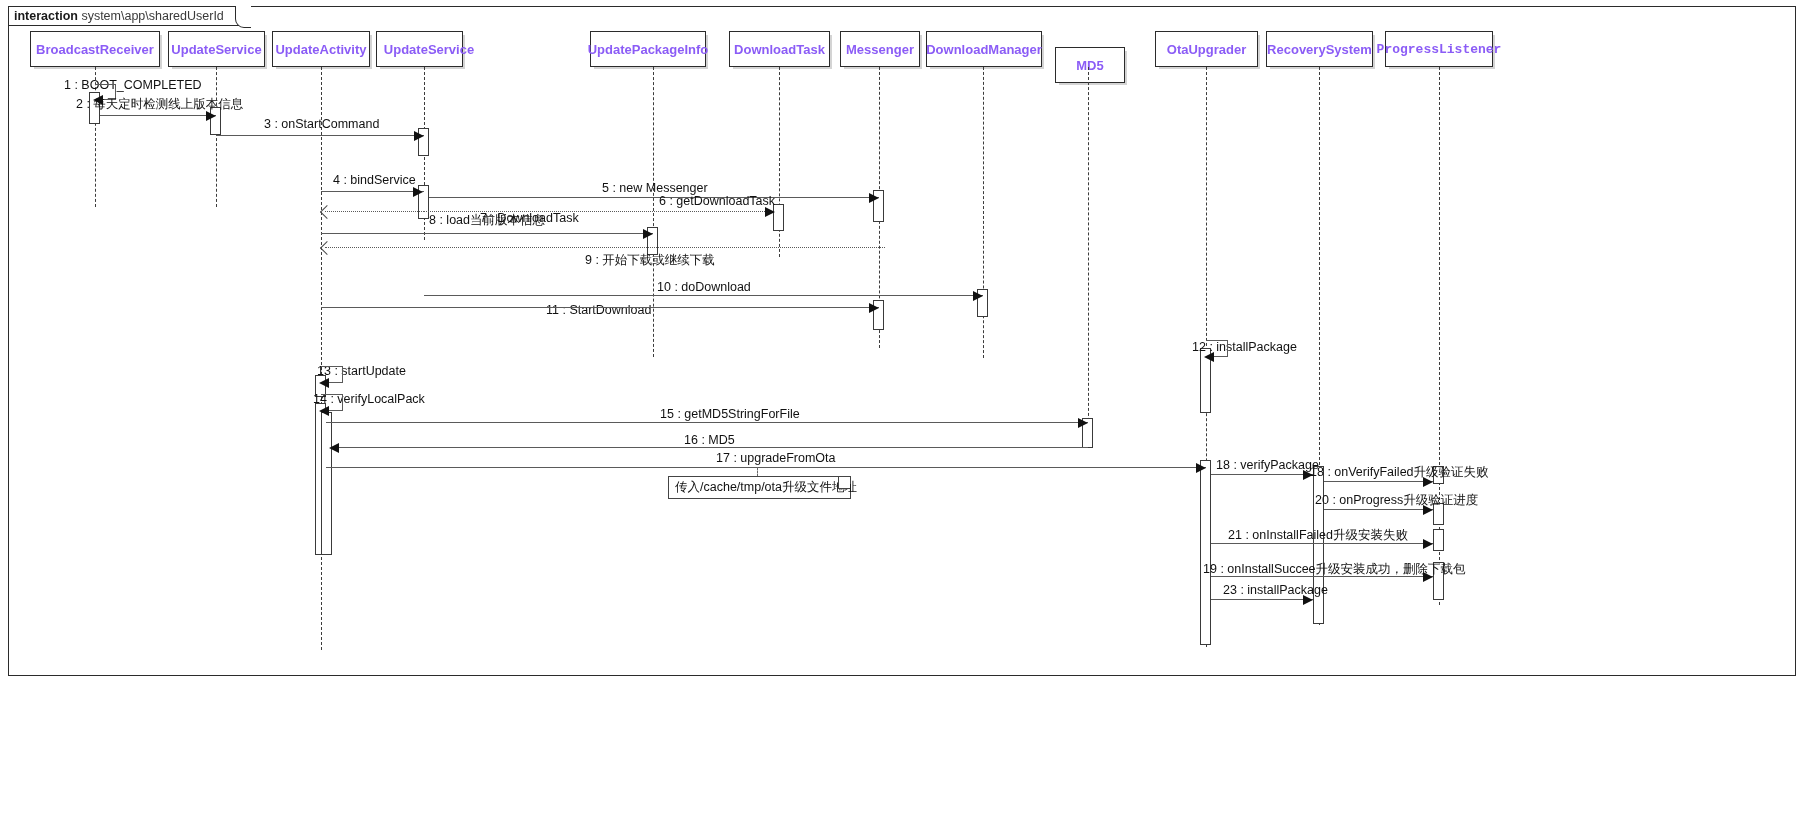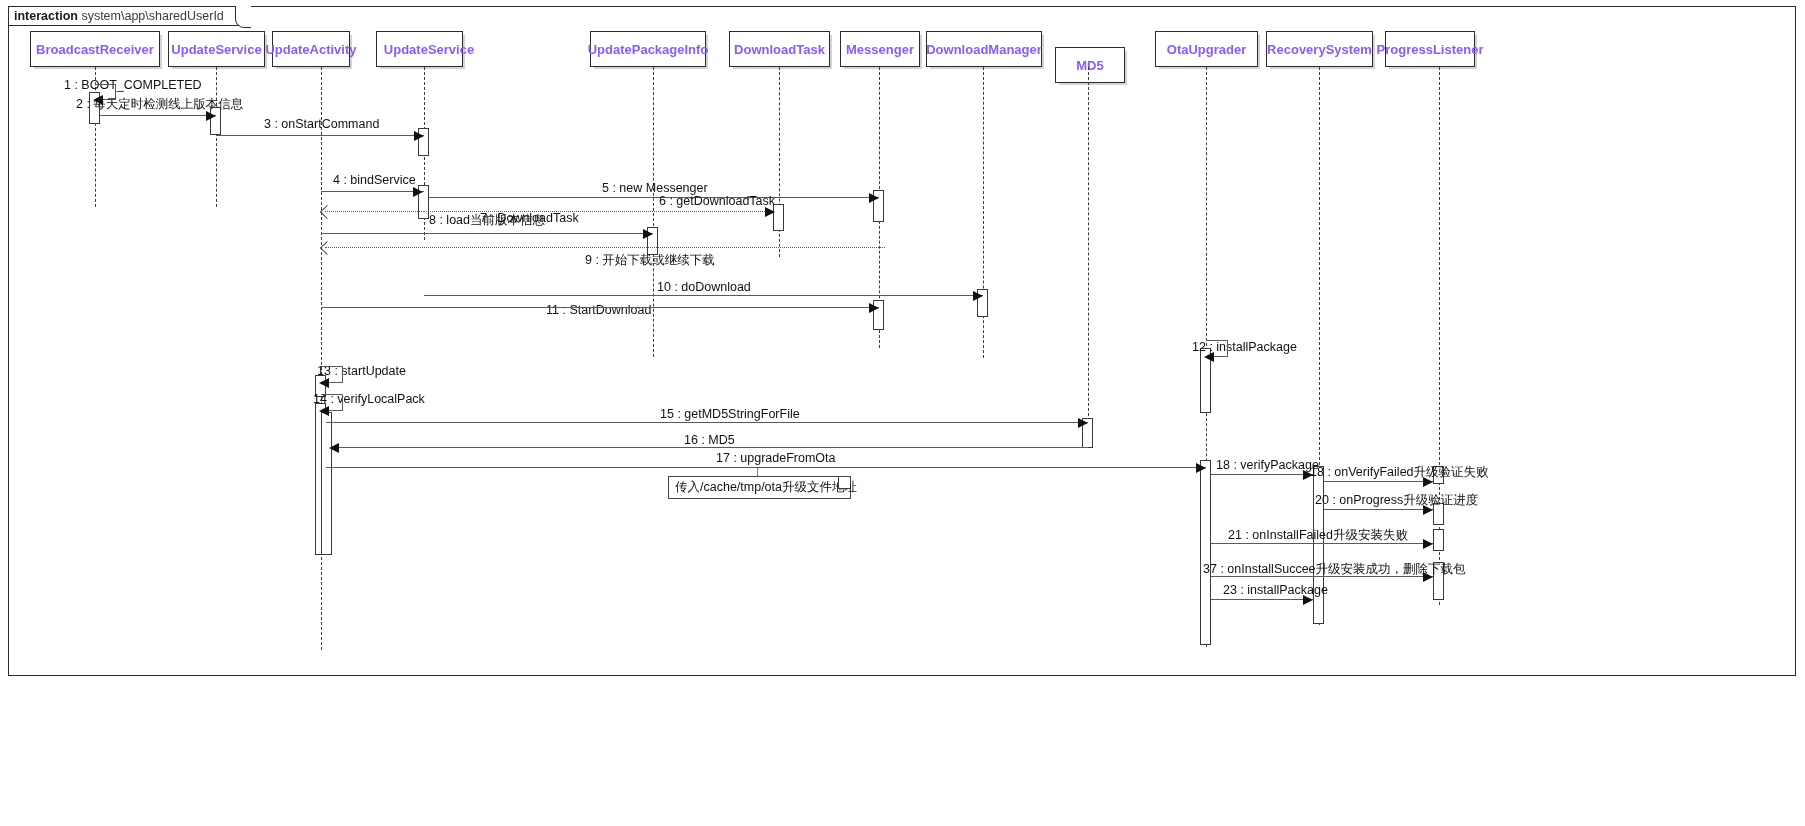--- a/index.html
+++ b/index.html
@@ -162,21 +162,21 @@
     <span class="nm">system\app\sharedUserId</span>
     <span id="frame-tab-clip"></span>
   </div>
 
   <div class="lifeline-box" style="left:30px;  top:31px; width:130px;">
       <span>BroadcastReceiver</span>
     </div>
   <div class="lifeline-box" style="left:168px; top:31px; width:97px;">
       <span>UpdateService</span>
     </div>
-  <div class="lifeline-box" style="left:272px; top:31px; width:78px;">
+  <div class="lifeline-box" style="left:272px; top:31px; width:98px;">
       <span>UpdateActivity</span>
     </div>
   <div class="lifeline-box" style="left:376px; top:31px; width:87px;padding-left:19px;">
       <span>UpdateService</span>
     </div>
   <div class="lifeline-box" style="left:590px; top:31px; width:116px;">
       <span>UpdatePackageInfo</span>
     </div>
   <div class="lifeline-box" style="left:729px; top:31px; width:101px;">
       <span>DownloadTask</span>
@@ -189,21 +189,21 @@
     </div>
   <div class="lifeline-box" style="left:1055px;top:47px; width:70px;">
       <span>MD5</span>
     </div>
   <div class="lifeline-box" style="left:1155px;top:31px; width:103px;">
       <span>OtaUpgrader</span>
     </div>
   <div class="lifeline-box" style="left:1266px;top:31px; width:107px;">
       <span>RecoverySystem</span>
     </div>
-  <div class="lifeline-box" style="left:1385px;top:31px; width:90px;">
+  <div class="lifeline-box" style="left:1385px;top:31px; width:108px;font-family:Liberation Mono, monospace;">
       <span>ProgressListener</span>
     </div>
 
   <div class="lifeline-line" style="left:95px;   top:67px; height:140px;"></div>
   <div class="lifeline-line" style="left:216px;  top:67px; height:140px;"></div>
   <div class="lifeline-line" style="left:321px;  top:67px; height:583px;"></div>
   <div class="lifeline-line" style="left:424px;  top:67px; height:173px;"></div>
   <div class="lifeline-line" style="left:653px;  top:67px; height:290px;"></div>
   <div class="lifeline-line" style="left:779px;  top:67px; height:190px;"></div>
   <div class="lifeline-line" style="left:879px;  top:67px; height:281px;"></div>
@@ -317,21 +317,21 @@
   <div class="arrow-head right" style="left:1423px; top:477px;"></div>
 
   <div class="msg-label" style="left:1315px; top:492px;">20 : onProgress升级验证进度</div>
   <div class="msg-line" style="left:1324px; top:509px; width:109px;"></div>
   <div class="arrow-head right" style="left:1423px; top:505px;"></div>
 
   <div class="msg-label" style="left:1228px; top:527px;">21 : onInstallFailed升级安装失败</div>
   <div class="msg-line" style="left:1211px; top:543px; width:222px;"></div>
   <div class="arrow-head right" style="left:1423px; top:539px;"></div>
 
-  <div class="msg-label" style="left:1203px; top:561px;">37 : onInstallSuccee升级安装成功，删除下载包</div>
+  <div class="msg-label" style="left:1203px; top:561px;">19 : onInstallSuccee升级安装成功，删除下载包</div>
   <div class="msg-line" style="left:1211px; top:576px; width:222px;"></div>
   <div class="arrow-head right" style="left:1423px; top:572px;"></div>
 
   <div class="msg-label" style="left:1223px; top:583px;">23 : installPackage</div>
   <div class="msg-line" style="left:1211px; top:599px; width:102px;"></div>
   <div class="arrow-head right" style="left:1303px; top:595px;"></div>
 
 </div>
 
 </body></html>

